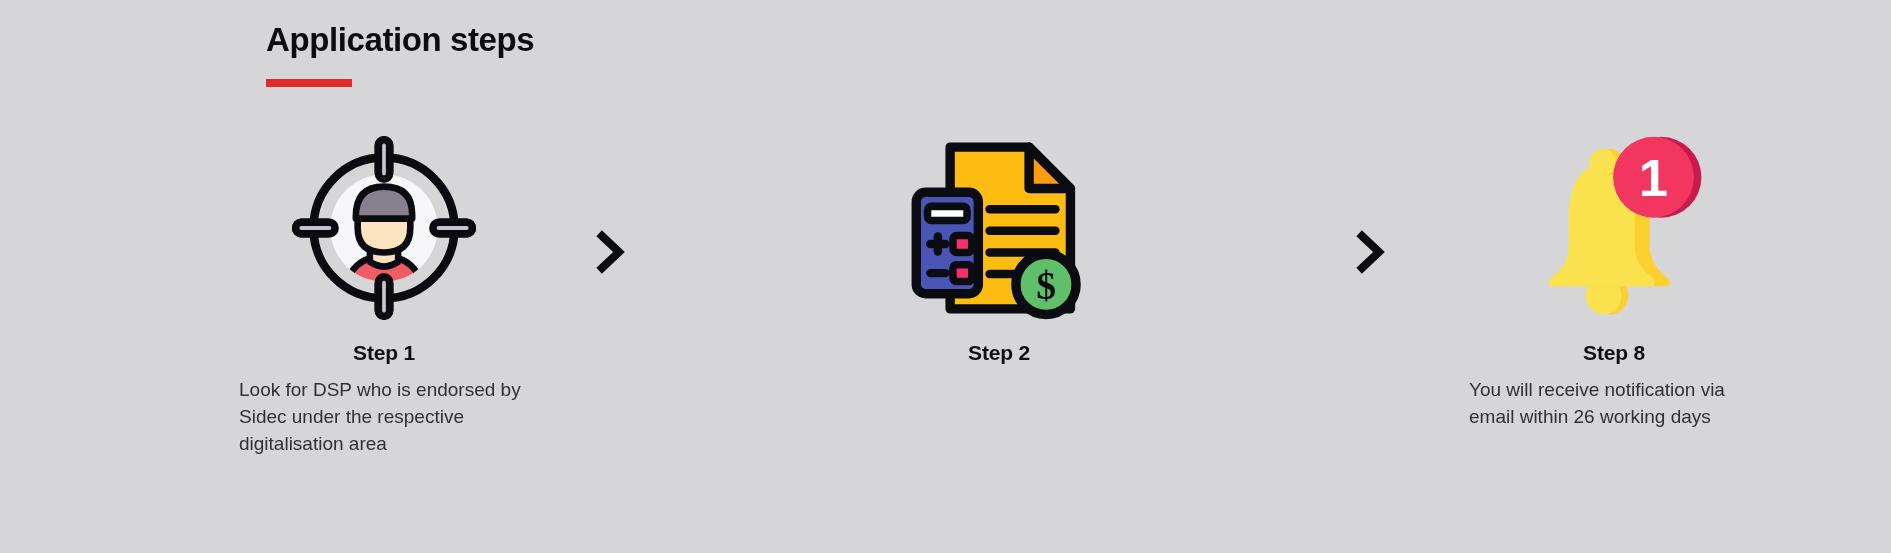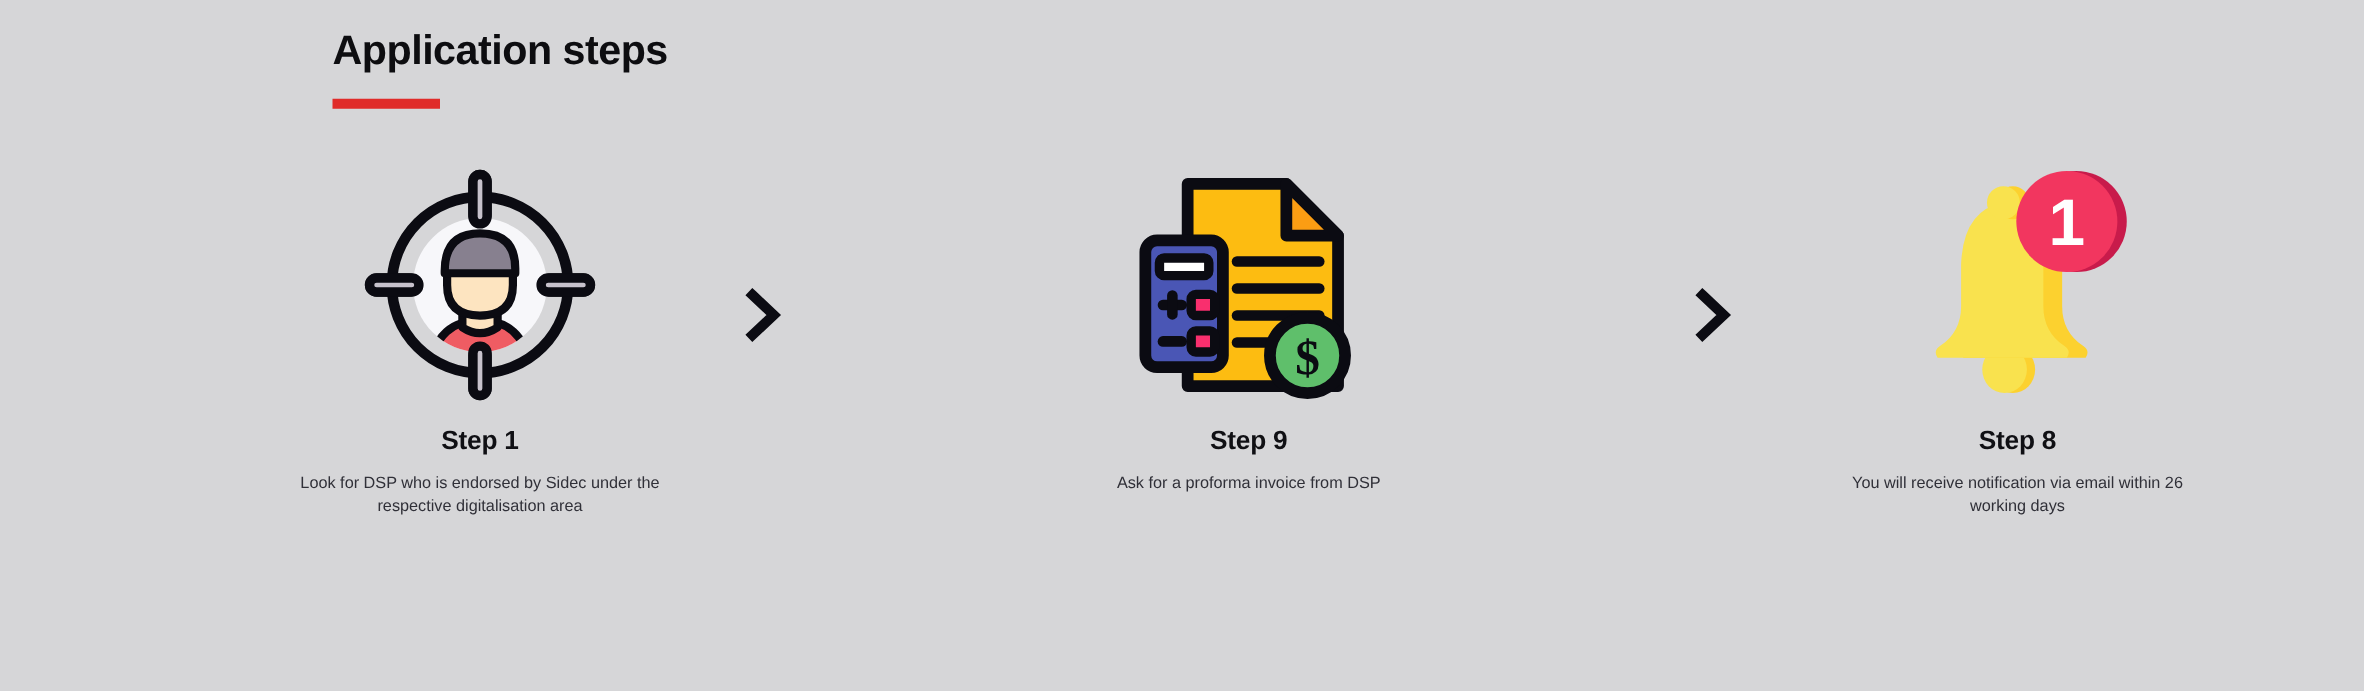--- a/index.html
+++ b/index.html
@@ -75,24 +75,24 @@
     margin-top: 13px;
     font-size: 21px;
     font-weight: bold;
     color: #101014;
     letter-spacing: -0.2px;
     line-height: 1.1;
     text-align: left;
   }
   .step-desc {
     margin-top: 13px;
-    font-size: 13px;
+    font-size: 19px;
     color: #303038;
     line-height: 1.42;
-    text-align: center;
+    text-align: left;
     max-width: 290px;
     font-weight: 400;
   }
 
   
   .chevron {
     position: absolute;
     top: 230px;
     width: 34px;
     height: 44px;
@@ -206,22 +206,21 @@
             <line x1="27" y1="148" x2="43" y2="148"></line>
           </g>
           <rect x="51" y="108" width="20" height="18" rx="4" fill="#f92f6e" stroke="#0b0b12" stroke-width="8"></rect>
           <rect x="51" y="139" width="20" height="18" rx="4" fill="#f92f6e" stroke="#0b0b12" stroke-width="8"></rect>
 
           <circle cx="150" cy="160" r="32" fill="#5fbf6b" stroke="#0b0b12" stroke-width="10"></circle>
           <path d="M168 142 A32 32 0 0 1 150 192 A32 32 0 0 0 168 142 Z" fill="#3f9c55"></path>
           <text x="150" y="176" font-family="'Liberation Serif', serif" font-size="42" font-weight="bold" fill="#0b0b12" text-anchor="middle">$</text>
         </svg>
       </div>
-      <div class="step-title">Step 9</div>
-      <div class="step-desc">Ask for a proforma invoice from DSP</div>
+      <div class="step-title">Step 2</div>
     </div>
 
 
     <div class="step">
       <div class="step-icon">
         <svg viewBox="0 0 200 200" width="188" height="188">
 
           <ellipse cx="96" cy="172" rx="19" ry="20" fill="#fcd12f"></ellipse>
           <ellipse cx="89" cy="172" rx="19" ry="20" fill="#f9e24e"></ellipse>
 

